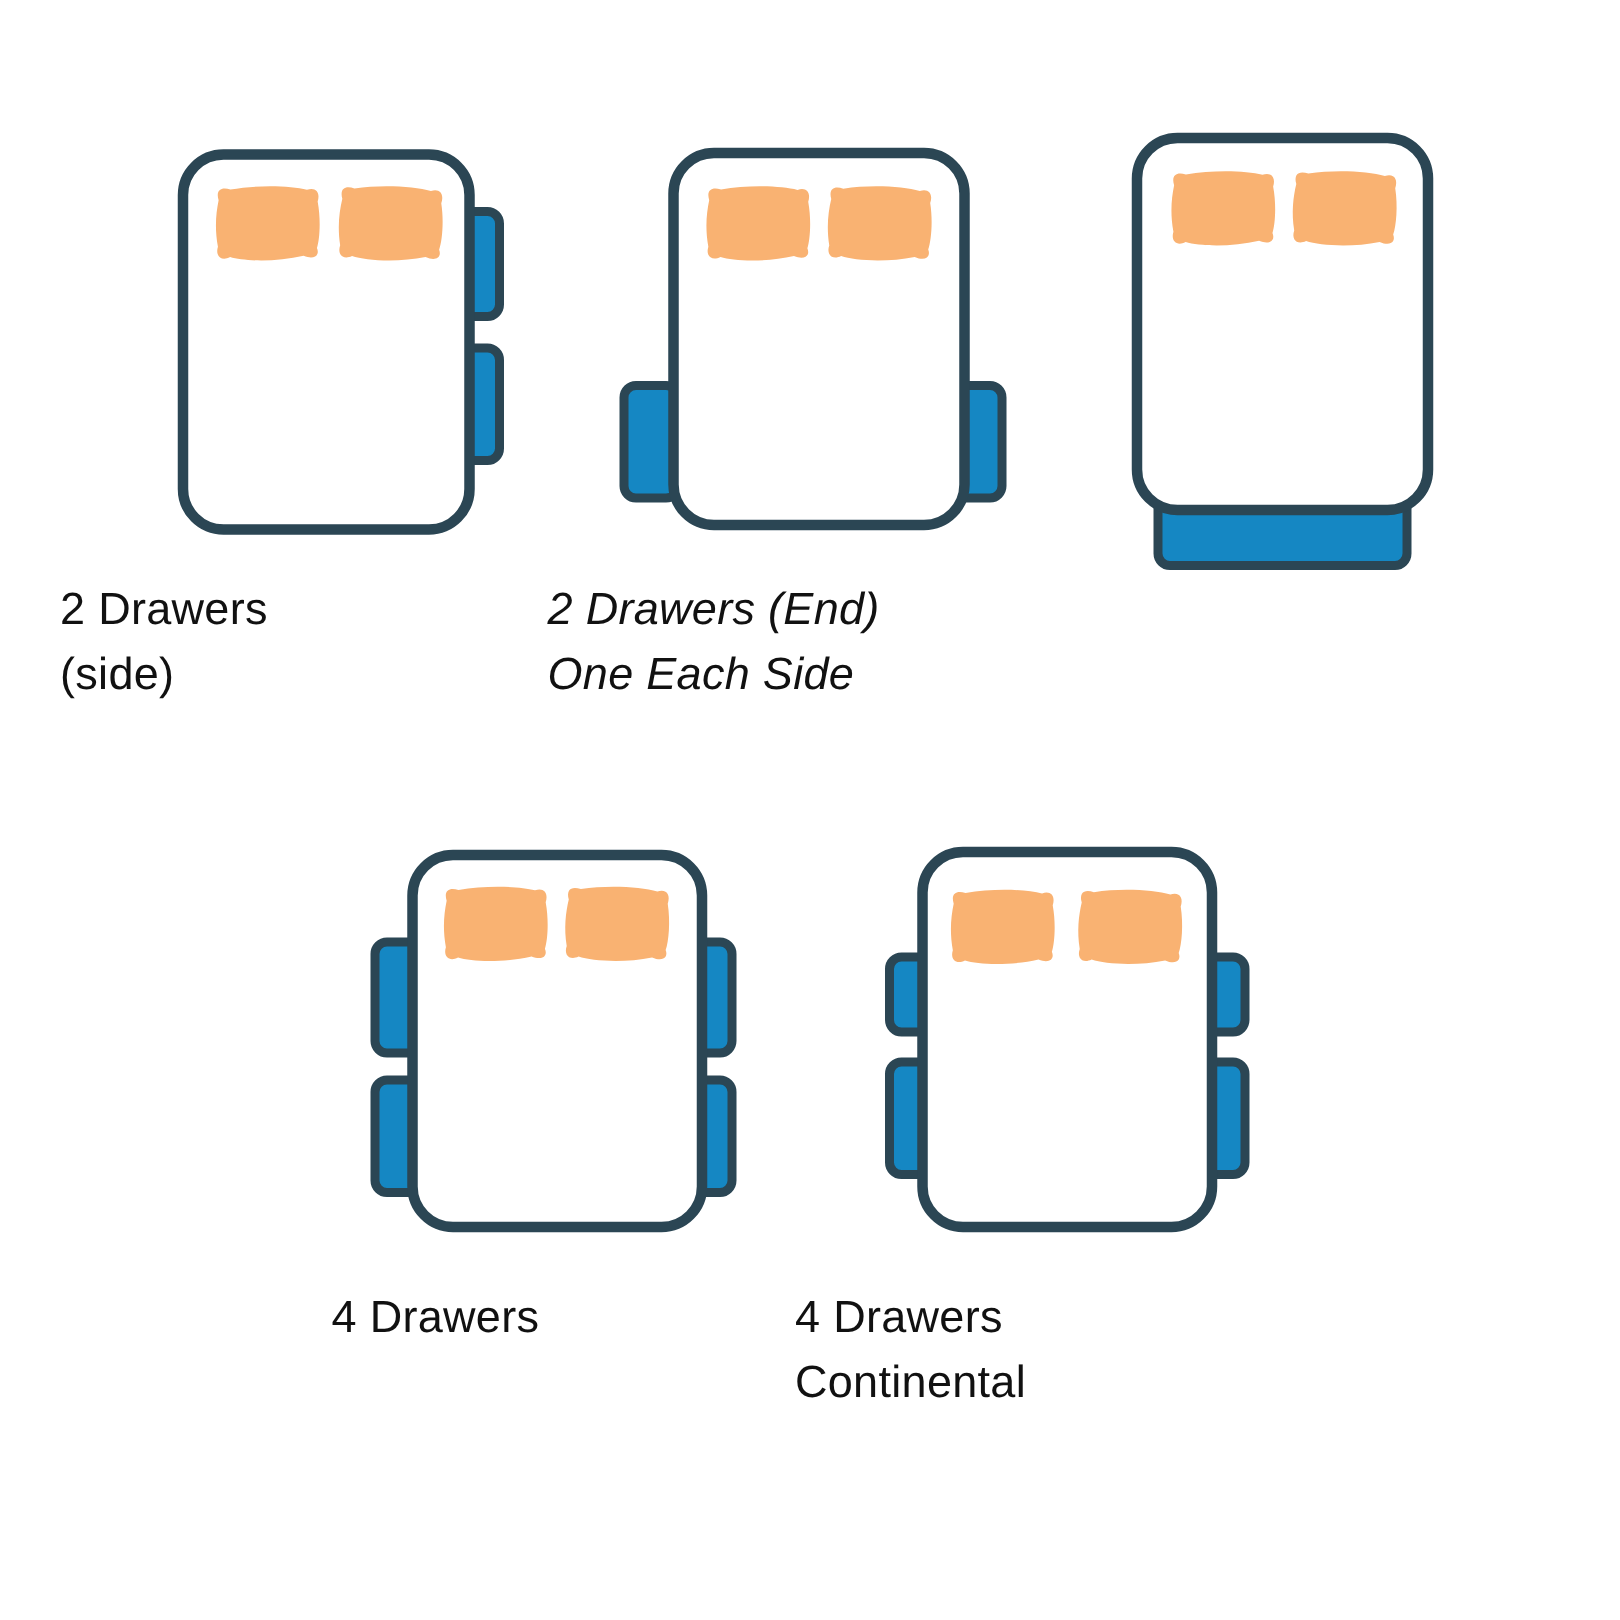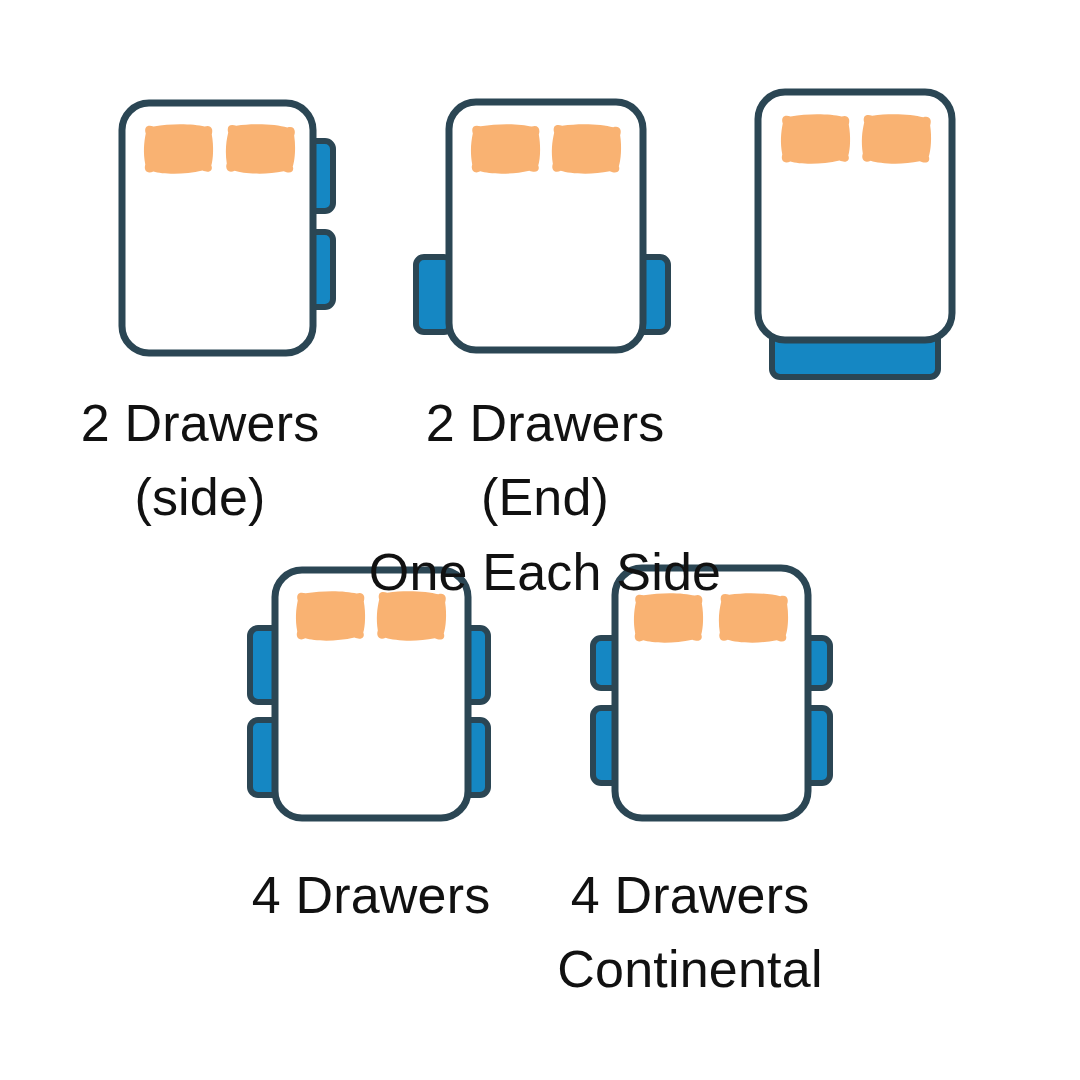--- a/index.html
+++ b/index.html
@@ -26,23 +26,22 @@
     stroke-width: 7;
   }
   .drawer-shape {
     fill: var(--drawer);
     stroke: var(--outline);
     stroke-width: 6;
   }
   .pillow-shape { fill: var(--pillow); }
   .figure-label {
     position: absolute;
-    text-align: center;
     white-space: pre-line;
-    font-size: 52px;
+    font-size: 30px;
     font-weight: 500;
     line-height: 1.43;
     color: var(--text);
     letter-spacing: 0.2px;
   }
   .defs-holder { position: absolute; width: 0; height: 0; overflow: hidden; }
 </style>
 </head>
 <body>
 
@@ -93,21 +92,21 @@
     <rect class="drawer-shape" x="214" y="78" width="36" height="50" rx="8"></rect>
     <rect class="drawer-shape" x="214" y="148" width="36" height="75" rx="8"></rect>
     <rect class="bed-body" x="35" y="8" width="193" height="250" rx="27"></rect>
     <use href="#pillow-shape" class="pillow-shape" transform="translate(50,32) rotate(-0.8 37 25)"></use>
     <use href="#pillow-shape" class="pillow-shape" transform="translate(135,32) rotate(0.6 37 25)"></use>
   </svg>
 
   <div class="figure-label" style="left:40px; top:386px; width:320px;">2 Drawers
 (side)</div>
 
-  <div class="figure-label" style="left:365px; top:386px; width:360px;">2 Drawers (End)
+  <div class="figure-label" style="left:365px; top:386px; width:360px;font-style:italic;">2 Drawers (End)
 One Each Side</div>
 
 
   <div class="figure-label" style="left:221px; top:858px; width:300px;">4 Drawers</div>
 
   <div class="figure-label" style="left:530px; top:858px; width:320px;">4 Drawers
 Continental</div>
 
 </div>
 

